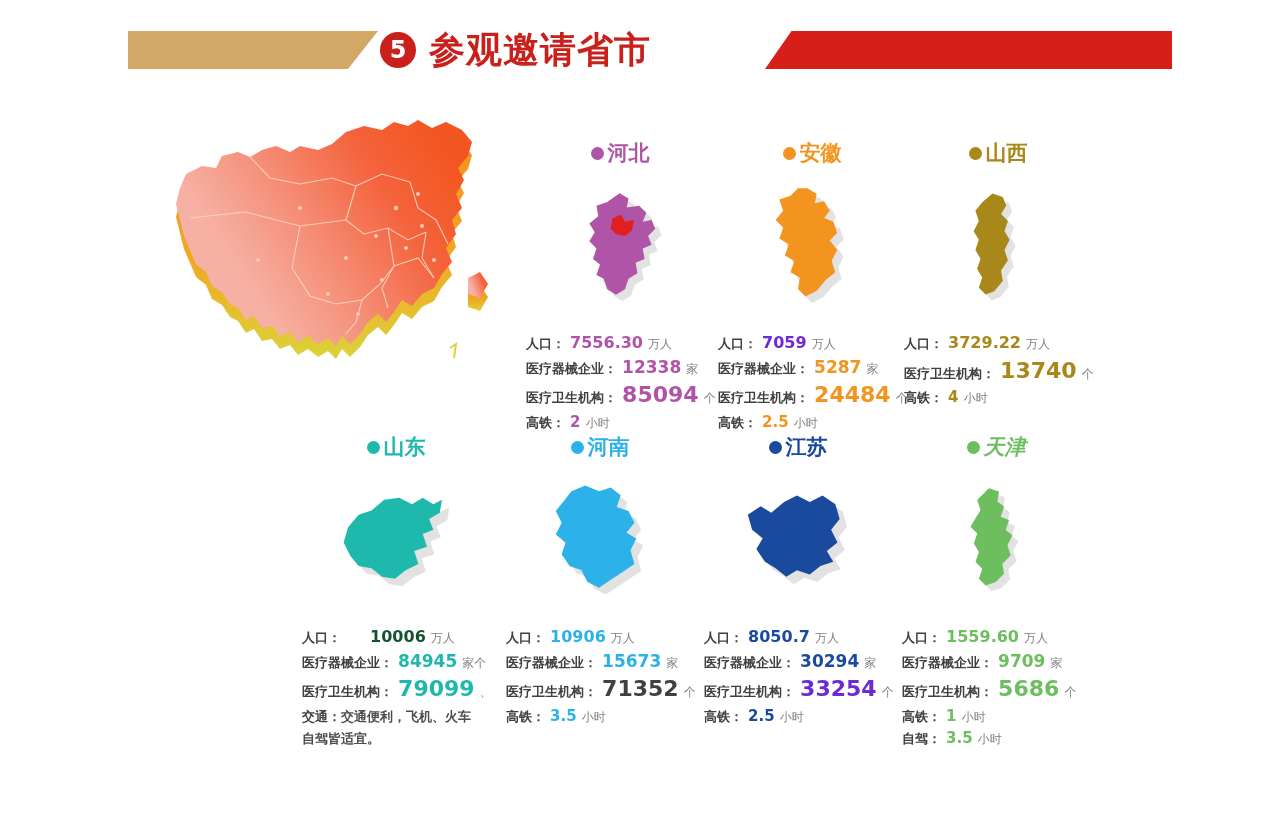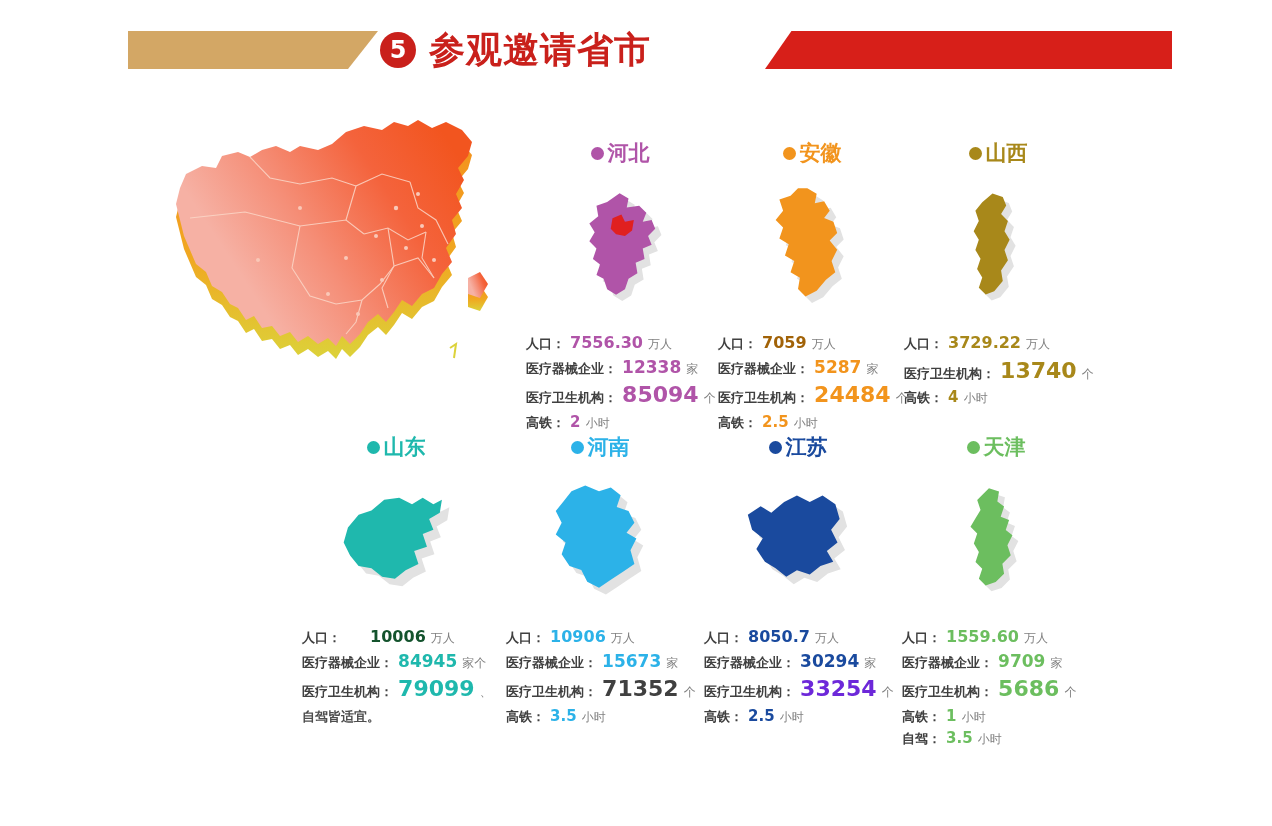--- a/index.html
+++ b/index.html
@@ -267,21 +267,21 @@
         <span class="head-dot" style="background: rgb(242, 148, 29);"></span>
         <span class="head-name" style="color: rgb(242, 148, 29);">安徽</span>
       </div>
       <div class="card-shape">
         <svg width="110" height="140" viewBox="-6 -6 118 142" xmlns="http://www.w3.org/2000/svg">
           <path d="M48 2 L58 8 L56 18 L66 16 L72 26 L66 34 L76 38 L80 50 L72 58 L80 68 L74 80 L78 92 L68 100 L58 112 L46 118 L38 110 L40 98 L30 92 L34 80 L24 74 L28 62 L18 56 L22 44 L14 36 L22 26 L18 14 L30 10 L38 2 Z" fill="#e2e2e2" transform="translate(7,7)"></path>
           <path d="M48 2 L58 8 L56 18 L66 16 L72 26 L66 34 L76 38 L80 50 L72 58 L80 68 L74 80 L78 92 L68 100 L58 112 L46 118 L38 110 L40 98 L30 92 L34 80 L24 74 L28 62 L18 56 L22 44 L14 36 L22 26 L18 14 L30 10 L38 2 Z" fill="#f2941d"></path>
         </svg>
       </div>
       <div class="stats">
-        <div class="stat-line"><span class="stat-label">人口：</span> <span class="stat-value v1" style="color: #a16207;">7059</span> <span class="stat-unit">万人</span></div>
+        <div class="stat-line"><span class="stat-label">人口：</span> <span class="stat-value v1" style="color: #6d28d9;">7059</span> <span class="stat-unit">万人</span></div>
         <div class="stat-line"><span class="stat-label">医疗器械企业：</span> <span class="stat-value v2" style="color: rgb(242, 148, 29);">5287</span> <span class="stat-unit">家</span></div>
         <div class="stat-line"><span class="stat-label">医疗卫生机构：</span> <span class="stat-value v3" style="color: rgb(242, 148, 29);">24484</span> <span class="stat-unit">个</span></div>
         <div class="stat-line"><span class="stat-label">高铁：</span> <span class="stat-value v4" style="color: rgb(242, 148, 29);">2.5</span> <span class="stat-unit">小时</span></div>
       </div>
     </div>
     <div class="card" style="left: 898px; top: 140px;">
       <div class="card-head">
         <span class="head-dot" style="background: rgb(168, 136, 26);"></span>
         <span class="head-name" style="color: rgb(168, 136, 26);">山西</span>
       </div>
@@ -305,20 +305,21 @@
       <div class="card-shape">
         <svg width="126" height="161" viewBox="-6 -6 118 142" xmlns="http://www.w3.org/2000/svg">
           <path d="M8 52 L18 40 L30 36 L42 26 L56 24 L68 30 L78 24 L88 30 L96 26 L94 38 L84 44 L88 54 L78 58 L82 70 L70 74 L74 86 L62 92 L52 100 L40 98 L30 90 L18 88 L10 78 L4 66 Z" fill="#e2e2e2" transform="translate(7,7)"></path>
           <path d="M8 52 L18 40 L30 36 L42 26 L56 24 L68 30 L78 24 L88 30 L96 26 L94 38 L84 44 L88 54 L78 58 L82 70 L70 74 L74 86 L62 92 L52 100 L40 98 L30 90 L18 88 L10 78 L4 66 Z" fill="#1fb8ad"></path>
         </svg>
       </div>
       <div class="stats">
         <div class="stat-line"><span class="stat-label">人口：</span> <span class="stat-value v1" style="color: #14532d; margin-left: 24px;">10006</span> <span class="stat-unit">万人</span></div>
         <div class="stat-line"><span class="stat-label">医疗器械企业：</span> <span class="stat-value v2" style="color: rgb(31, 184, 173);">84945</span> <span class="stat-unit">家个</span></div>
         <div class="stat-line"><span class="stat-label">医疗卫生机构：</span> <span class="stat-value v3" style="color: rgb(31, 184, 173);">79099</span> <span class="stat-unit">、</span></div>
+        <div class="stat-line"><span class="stat-label">交通：</span><span class="stat-free">交通便利，飞机、火车</span></div>
         <div class="stat-line"><span class="stat-free">自驾皆适宜。</span></div>
       </div>
     </div>
     <div class="card" style="left: 500px; top: 434px;">
       <div class="card-head">
         <span class="head-dot" style="background: rgb(44, 178, 232);"></span>
         <span class="head-name" style="color: rgb(44, 178, 232);">河南</span>
       </div>
       <div class="card-shape">
         <svg width="116" height="147" viewBox="-6 -6 118 142" xmlns="http://www.w3.org/2000/svg">
@@ -347,21 +348,21 @@
       <div class="stats">
         <div class="stat-line"><span class="stat-label">人口：</span> <span class="stat-value v1" style="color: rgb(26, 74, 158);">8050.7</span> <span class="stat-unit">万人</span></div>
         <div class="stat-line"><span class="stat-label">医疗器械企业：</span> <span class="stat-value v2" style="color: rgb(26, 74, 158);">30294</span> <span class="stat-unit">家</span></div>
         <div class="stat-line"><span class="stat-label">医疗卫生机构：</span> <span class="stat-value v3" style="color: #6d28d9;">33254</span> <span class="stat-unit">个</span></div>
         <div class="stat-line"><span class="stat-label">高铁：</span> <span class="stat-value v4" style="color: rgb(26, 74, 158);">2.5</span> <span class="stat-unit">小时</span></div>
       </div>
     </div>
     <div class="card" style="left: 896px; top: 434px;">
       <div class="card-head">
         <span class="head-dot" style="background: rgb(108, 190, 95);"></span>
-        <span class="head-name" style="color: rgb(108, 190, 95);">天津</span>
+        <span class="head-name" style="color: rgb(108, 190, 95); font-style: italic;">天津</span>
       </div>
       <div class="card-shape">
         <svg width="99" height="126" viewBox="-6 -6 118 142" xmlns="http://www.w3.org/2000/svg">
           <path d="M44 2 L56 6 L54 18 L62 24 L58 36 L68 40 L64 52 L72 58 L66 70 L70 82 L60 92 L62 104 L52 114 L40 118 L32 110 L36 98 L28 90 L32 78 L26 68 L30 56 L22 48 L28 38 L34 28 L30 16 L38 8 Z" fill="#e2e2e2" transform="translate(7,7)"></path>
           <path d="M44 2 L56 6 L54 18 L62 24 L58 36 L68 40 L64 52 L72 58 L66 70 L70 82 L60 92 L62 104 L52 114 L40 118 L32 110 L36 98 L28 90 L32 78 L26 68 L30 56 L22 48 L28 38 L34 28 L30 16 L38 8 Z" fill="#6cbe5f"></path>
         </svg>
       </div>
       <div class="stats">
         <div class="stat-line"><span class="stat-label">人口：</span> <span class="stat-value v1" style="color: rgb(108, 190, 95);">1559.60</span> <span class="stat-unit">万人</span></div>
         <div class="stat-line"><span class="stat-label">医疗器械企业：</span> <span class="stat-value v2" style="color: rgb(108, 190, 95);">9709</span> <span class="stat-unit">家</span></div>

